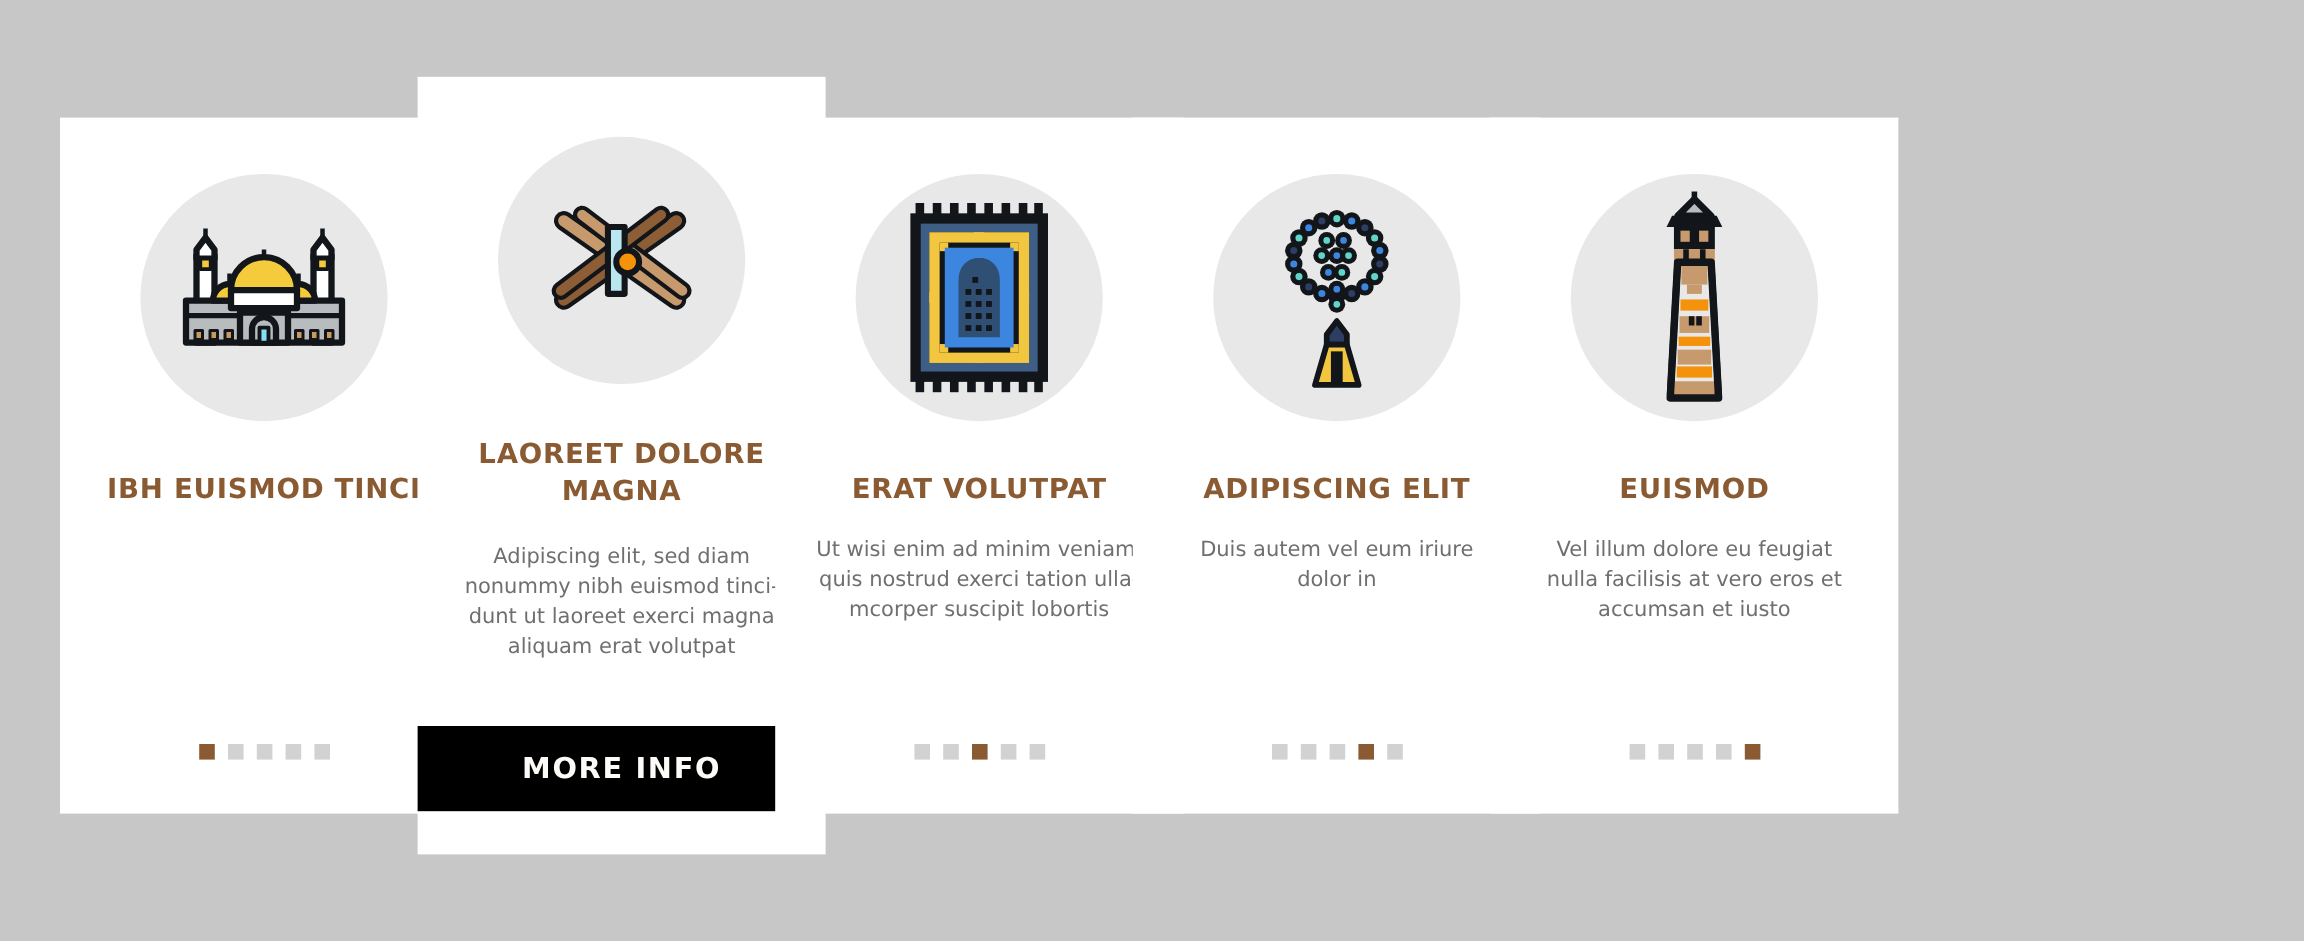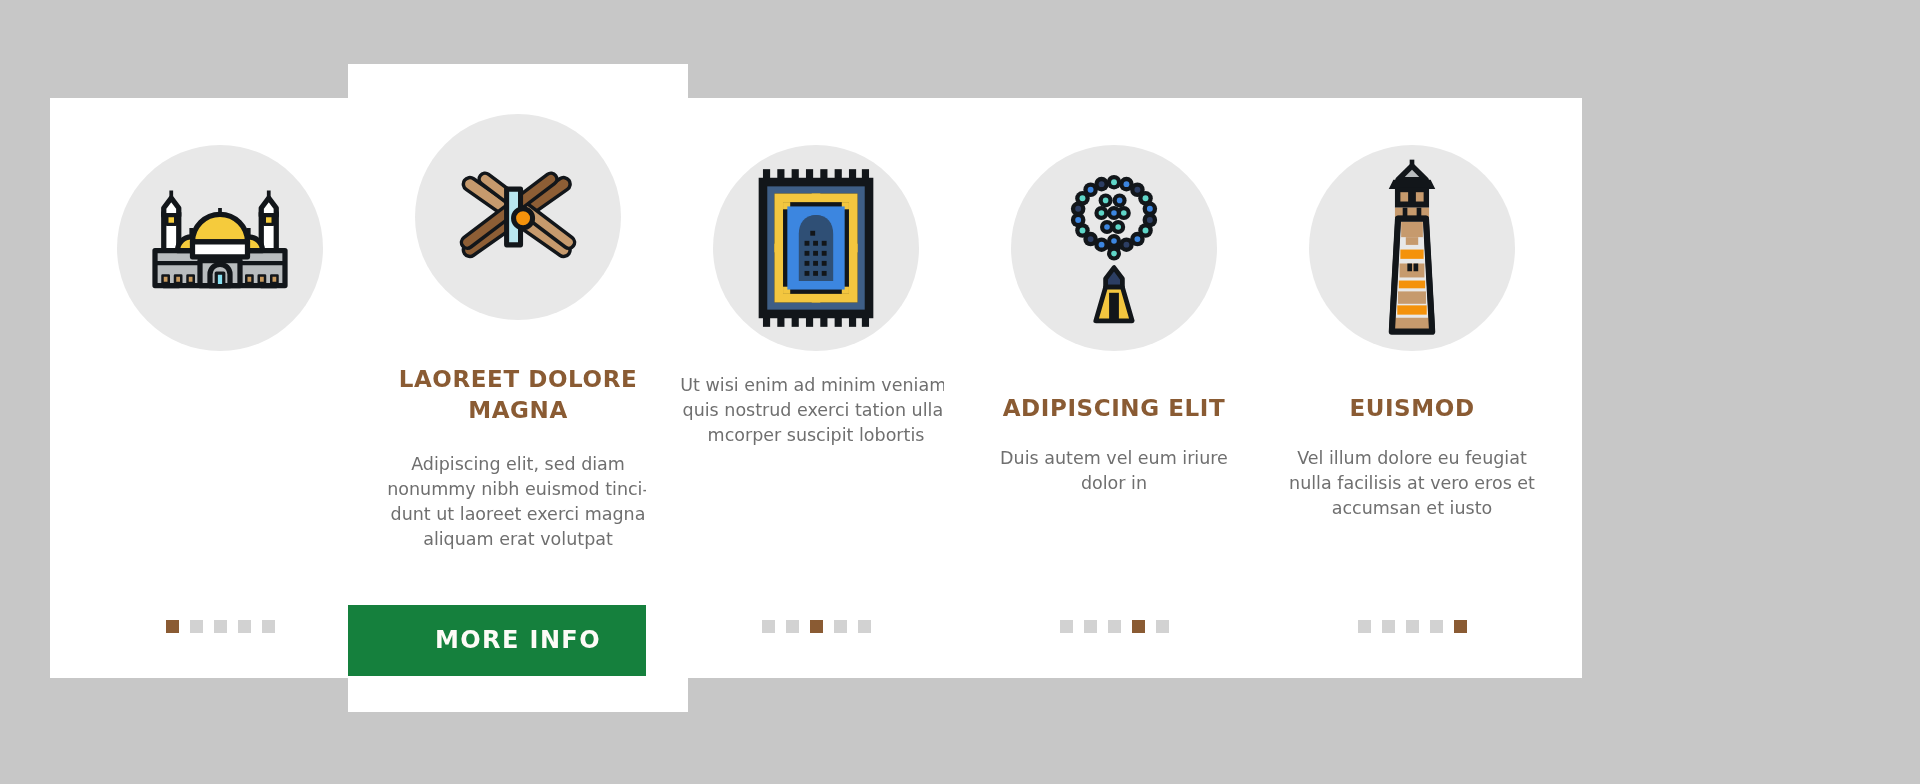--- a/index.html
+++ b/index.html
@@ -61,21 +61,21 @@
   .dots{
     display:flex;
     gap:11px;
     margin-bottom:45px;
   }
   .dot{width:13px;height:13px;background:#d2d2d2;}
   .dot.active{background:#8a5b33;}
 
   .more-btn{
     width:100%;
-    background:#15803d;
+    background:#000000;
     color:#fdfbf7;
     font-weight:bold;
     font-size:24px;
     letter-spacing:1.4px;
     text-align:center;
     padding:21px 0 22px;
     box-sizing:border-box;
     border:none;
     font-family:"DejaVu Sans", sans-serif;
     cursor:pointer;
@@ -125,20 +125,21 @@
     <rect x="34" y="82" width="5" height="6" fill="#c99a5d" stroke-width="2"></rect>
     <rect x="81" y="82" width="5" height="6" fill="#c99a5d" stroke-width="2"></rect>
     <rect x="91" y="82" width="5" height="6" fill="#c99a5d" stroke-width="2"></rect>
     <rect x="101" y="82" width="5" height="6" fill="#c99a5d" stroke-width="2"></rect>
     <line x1="8" y1="72" x2="44" y2="72" stroke-width="3.4"></line>
     <line x1="76" y1="72" x2="112" y2="72" stroke-width="3.4"></line>
   </g>
 </svg>
         </span>
       </div>
+      <div class="title">IBH EUISMOD TINCI</div>
       <div class="spacer"></div>
       <div class="dots">
         <span class="dot active"></span>
         <span class="dot"></span>
         <span class="dot"></span>
         <span class="dot"></span>
         <span class="dot"></span>
       </div>
     </div>
     <div class="card featured" style="left: 348px;">
@@ -235,20 +236,21 @@
                 <rect x="49" y="69" width="3.4" height="3.4"></rect>
       <rect x="37" y="76" width="3.4" height="3.4"></rect>
                 <rect x="43" y="76" width="3.4" height="3.4"></rect>
                 <rect x="49" y="76" width="3.4" height="3.4"></rect>
       <rect x="41" y="48" width="3.4" height="3.4"></rect>
     </g>
   </g>
 </svg>
         </span>
       </div>
+      <div class="title">ERAT VOLUTPAT</div>
       <div class="desc">Ut wisi enim ad minim veniam,
 quis nostrud exerci tation ulla-
 mcorper suscipit lobortis</div>
       <div class="spacer"></div>
       <div class="dots">
         <span class="dot"></span>
         <span class="dot"></span>
         <span class="dot active"></span>
         <span class="dot"></span>
         <span class="dot"></span>

